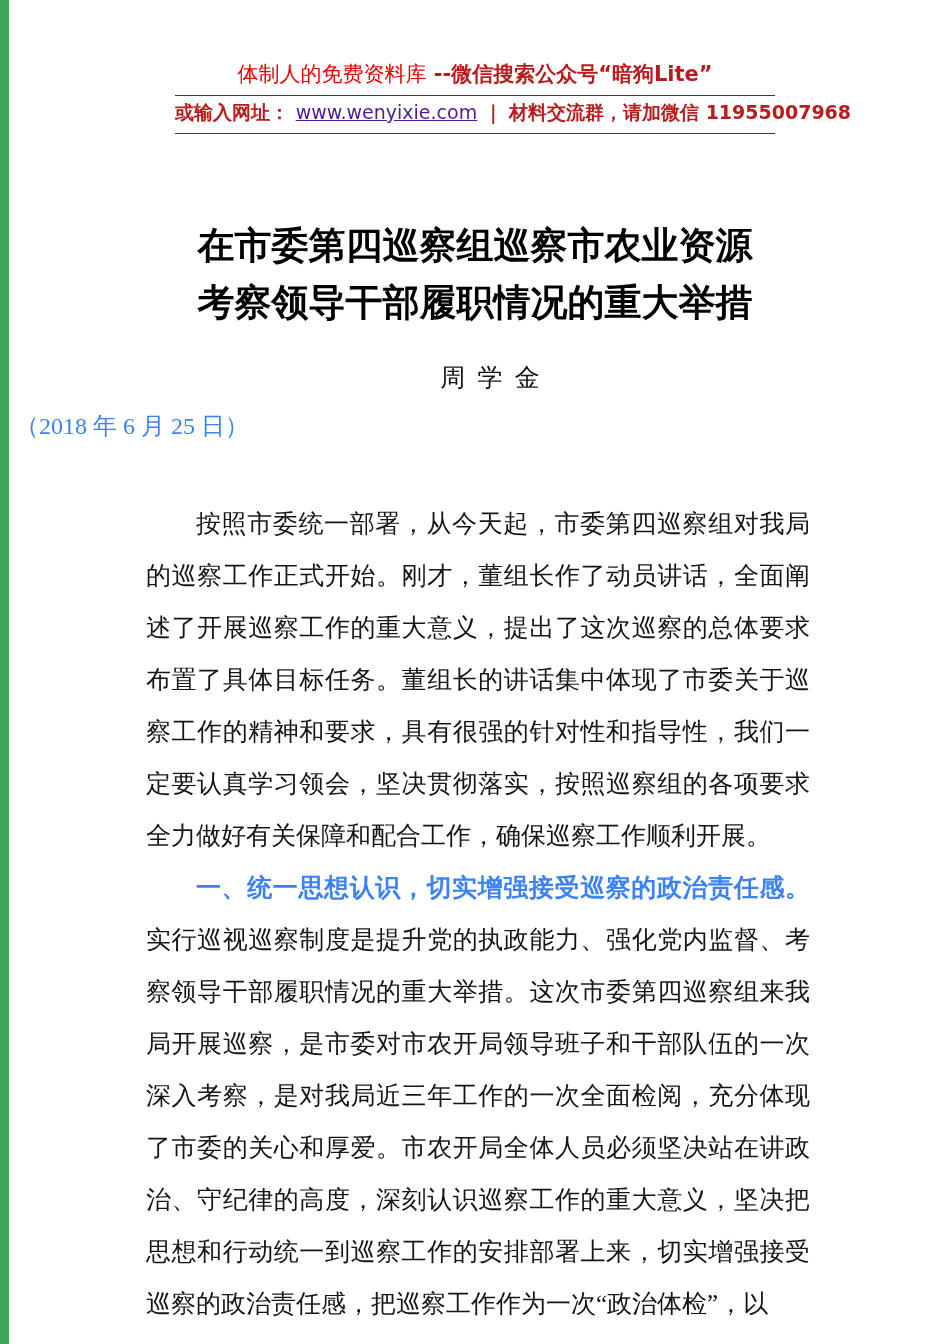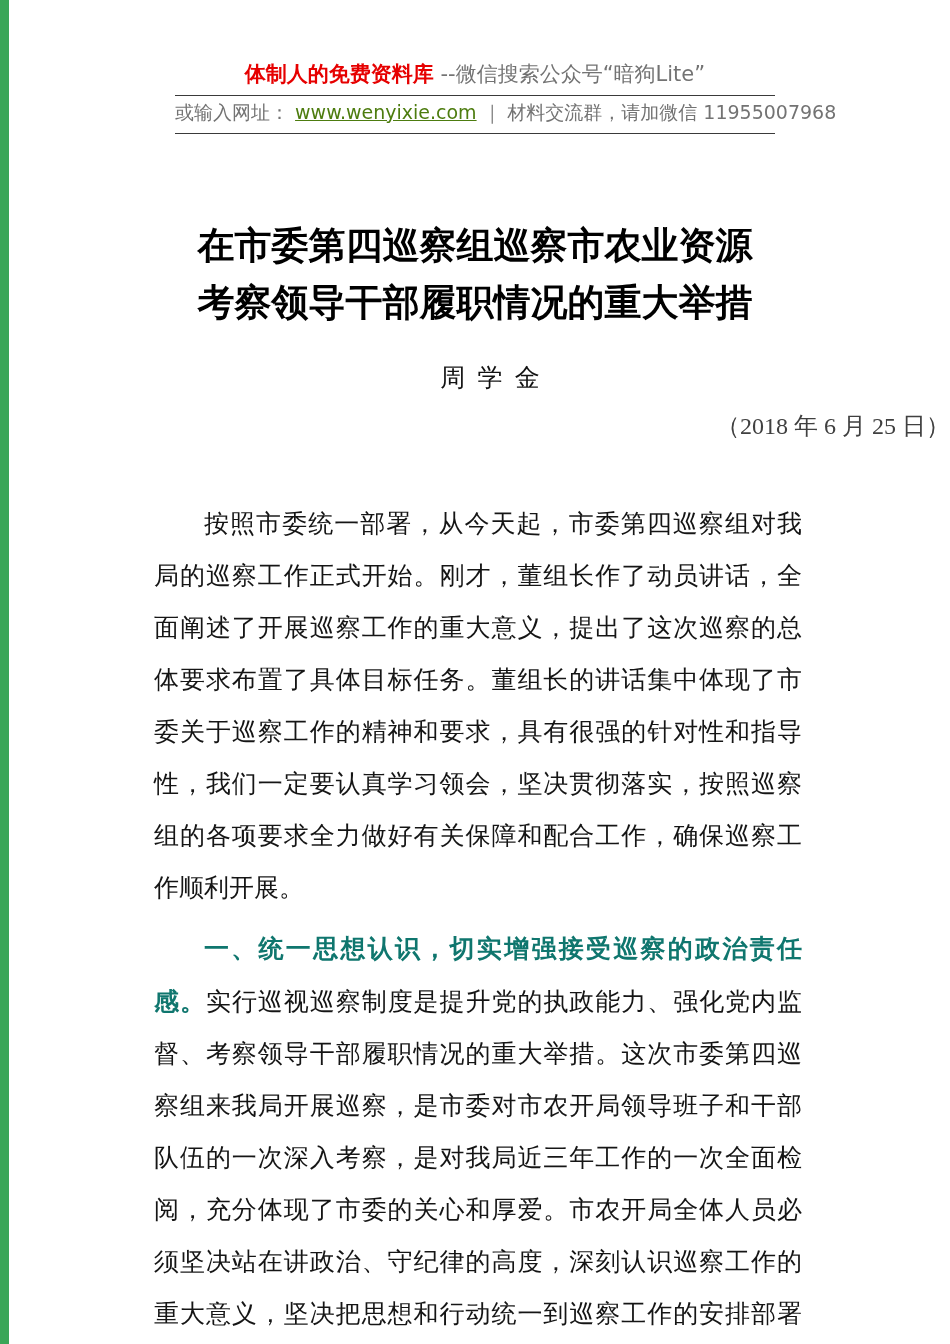--- a/index.html
+++ b/index.html
@@ -28,29 +28,30 @@
   }
   .header-row {
     border-bottom: 1px solid #3a3a3a;
     padding: 4px 0 7px 0;
     white-space: nowrap;
   }
   .header-row.first { font-size: 21px; }
   .header-row.second { font-size: 19px; }
   .brand-red {
     color: #e60000;
-    font-weight: 700;
+    font-weight: 400;
     font-family: "DejaVu Sans", "Liberation Sans", sans-serif;
   }
   .header-rest {
-    color: #737373;
+    color: #b91c1c;
     font-family: "DejaVu Sans", "Liberation Sans", sans-serif;
+    font-weight: bold;
   }
   .website-link {
-    color: #4d7c0f;
+    color: #4c1d95;
     text-decoration: underline;
     font-family: "DejaVu Sans", "Liberation Sans", sans-serif;
     cursor: pointer;
   }
 
   
   .doc-title {
     margin-top: 86px;
     text-align: center;
     font-family: Liberation Mono, monospace;
@@ -62,41 +63,42 @@
   .doc-author {
     margin-top: 26px;
     text-align: center;
     font-size: 25px;
     letter-spacing: 3px;
     color: #111;
     margin-left: 33px;
   }
   .doc-date {
     margin-top: 16px;
-    text-align: right;
+    text-align: left;
     font-size: 24px;
-    color: #404040;
+    color: #3b82f6;
+    margin-left: 15px;
   }
 
   
   .doc-body {
     margin: 56px 140px 0 146px;
     font-size: 25px;
     line-height: 52px;
     text-align: justify;
     color: #151515;
   }
   .doc-body p {
-    margin: 8px;
+    margin: 0;
     text-indent: 2em;
   }
   .lead-bold {
     font-weight: 700;
-    font-family: Liberation Sans, sans-serif;
-    color: #0f766e;
+    font-family: Liberation Serif, serif;
+    color: #3b82f6;
   }
 </style>
 </head>
 <body>
 
 <div class="accent-bar"></div>
 
 <div class="page-inner">
 
   <div class="header-banner">

